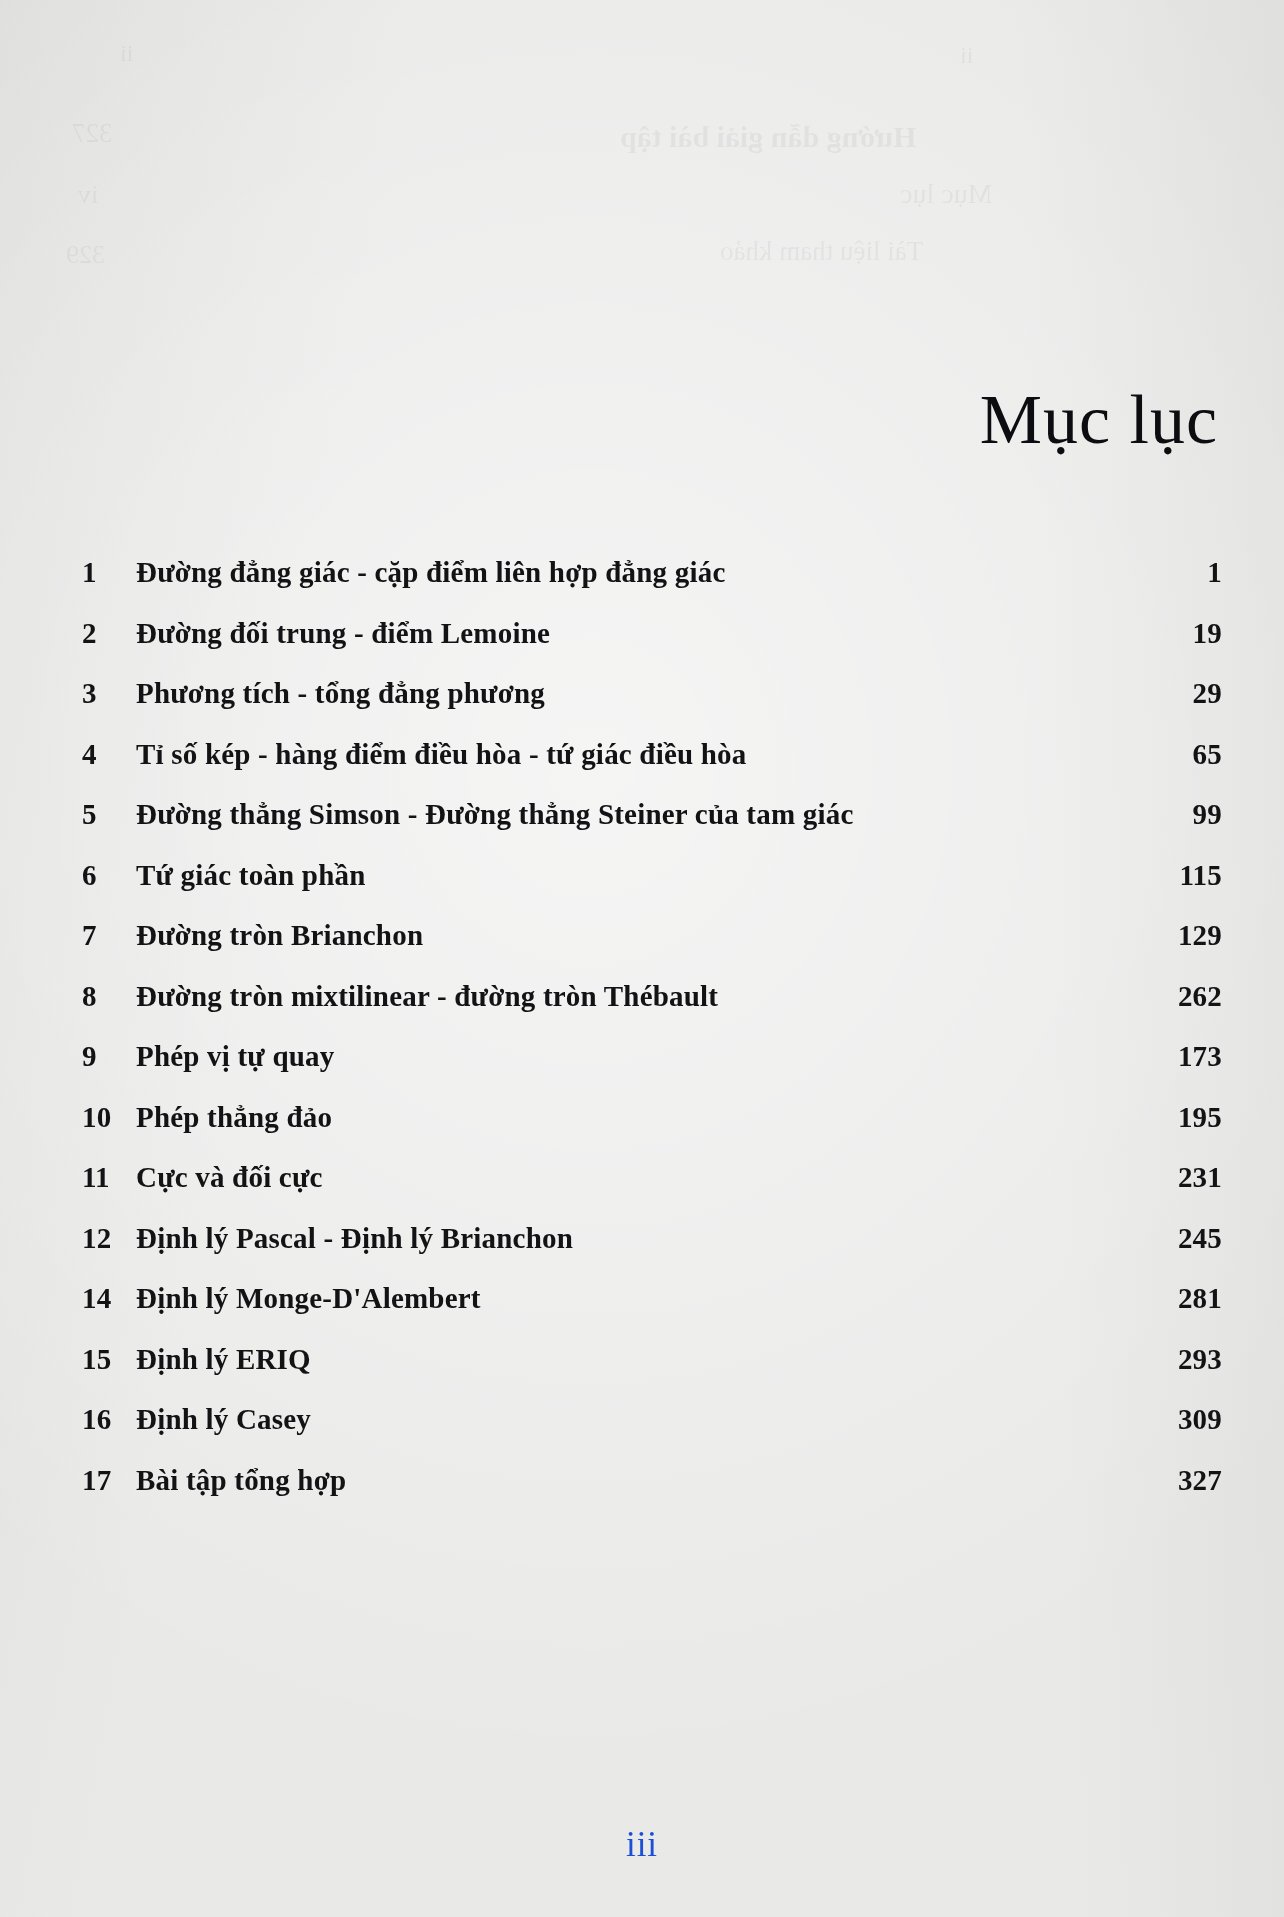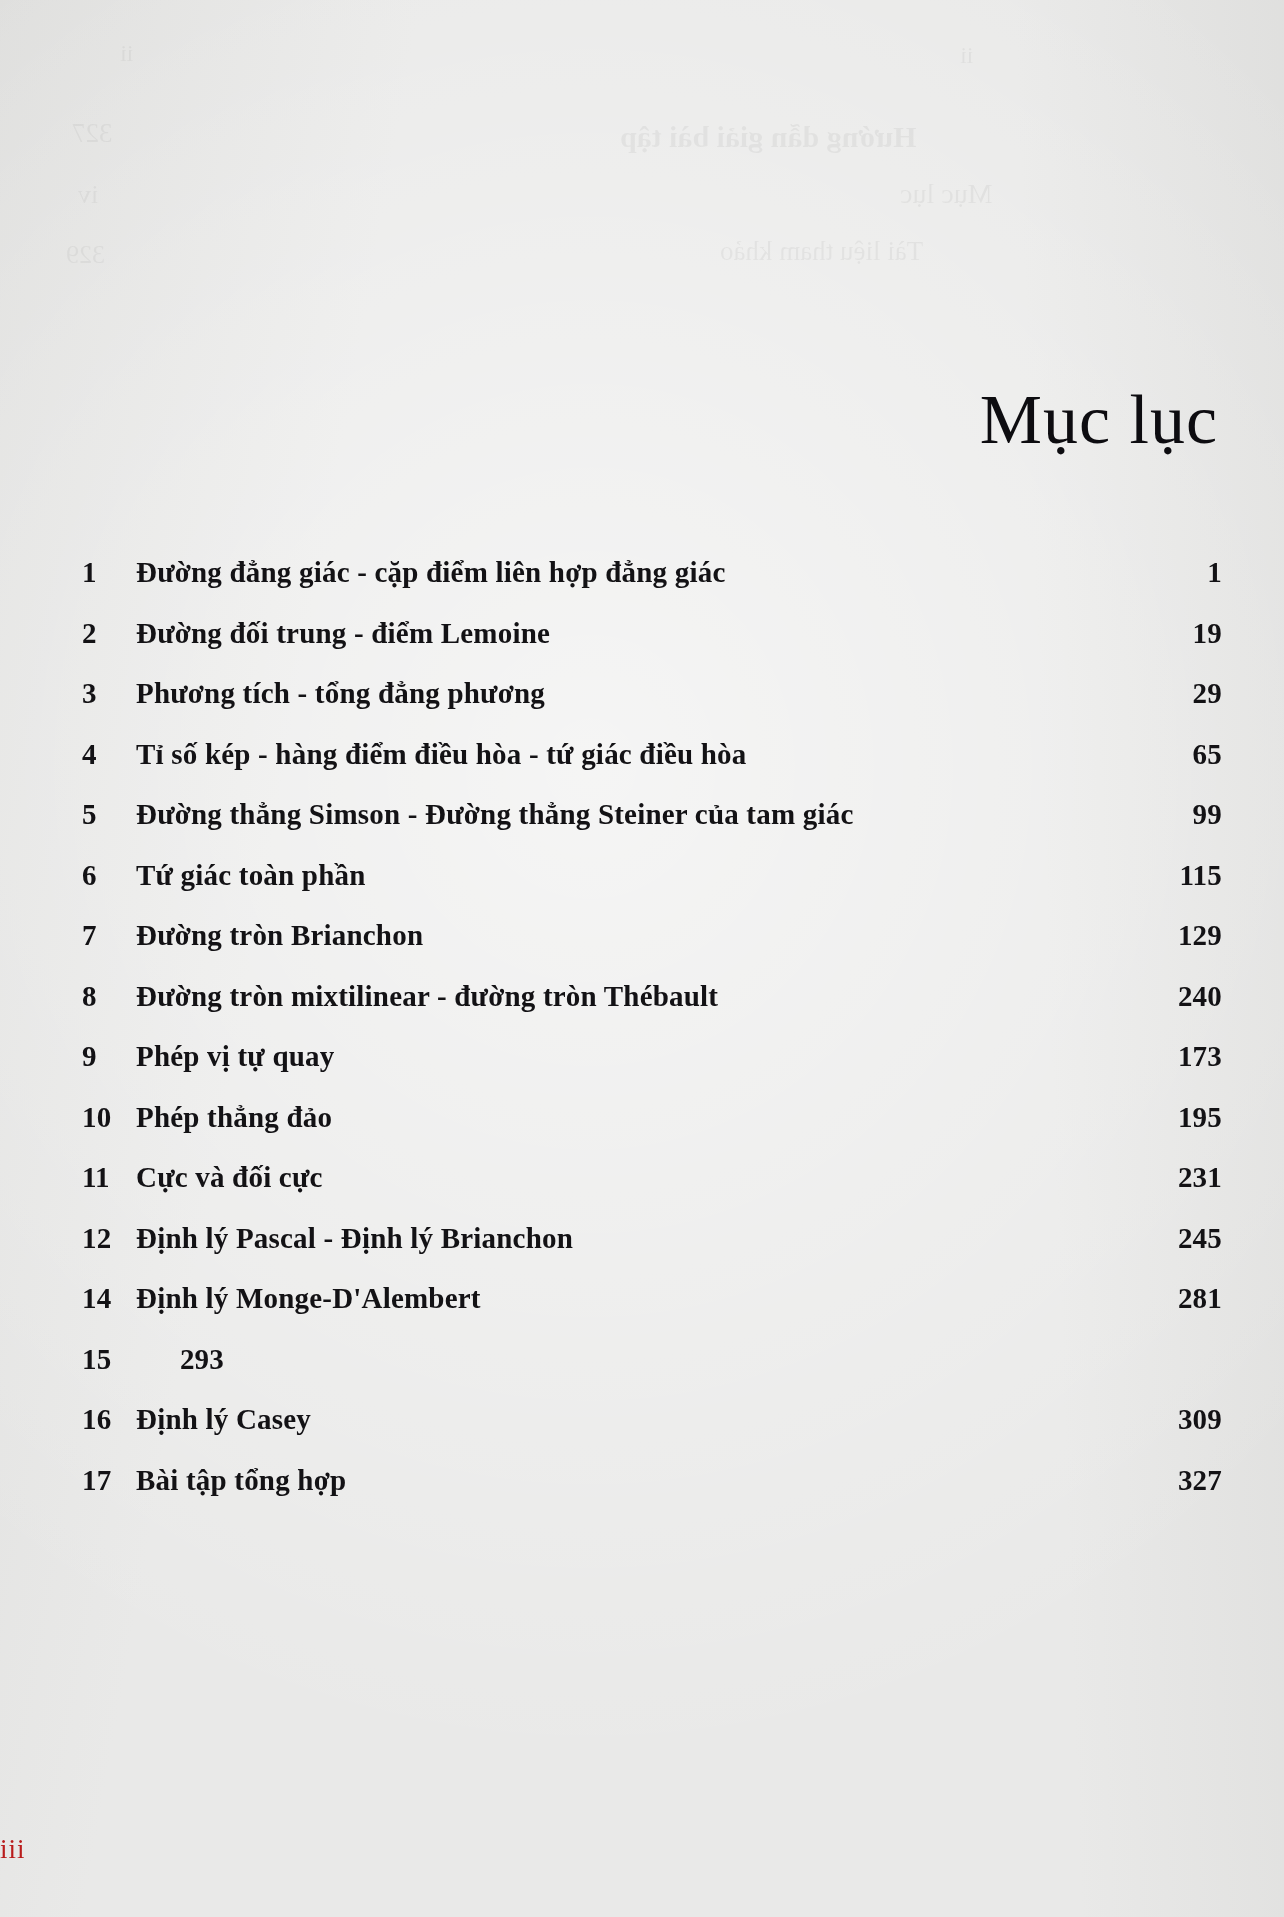--- a/index.html
+++ b/index.html
@@ -103,22 +103,23 @@
     flex: 0 0 88px;
     text-align: right;
     white-space: nowrap;
   }
 
   .folio {
     position: absolute;
     bottom: 52px;
     left: 0;
     right: 0;
-    font-size: 27px;
-    color: #b91c1c;
+    text-align: center;
+    font-size: 35px;
+    color: #1d4ed8;
     letter-spacing: 1px;
   }
 </style>
 </head>
 <body>
 
 <div class="paper-tone"></div>
 
 <div class="bleed-through bt-1">Hướng dẫn giải bài tập</div>
 <div class="bleed-through bt-2">Mục lục</div>
@@ -165,21 +166,21 @@
         <span class="toc-page">115</span>
       </div>
       <div class="toc-entry">
         <span class="toc-num">7</span>
         <span class="toc-label">Đường tròn Brianchon</span>
         <span class="toc-page">129</span>
       </div>
       <div class="toc-entry">
         <span class="toc-num">8</span>
         <span class="toc-label">Đường tròn mixtilinear - đường tròn Thébault</span>
-        <span class="toc-page">240</span>
+        <span class="toc-page">262</span>
       </div>
       <div class="toc-entry">
         <span class="toc-num">9</span>
         <span class="toc-label">Phép vị tự quay</span>
         <span class="toc-page">173</span>
       </div>
       <div class="toc-entry">
         <span class="toc-num">10</span>
         <span class="toc-label">Phép thẳng đảo</span>
         <span class="toc-page">195</span>
@@ -194,20 +195,21 @@
         <span class="toc-label">Định lý Pascal - Định lý Brianchon</span>
         <span class="toc-page">245</span>
       </div>
       <div class="toc-entry">
         <span class="toc-num">14</span>
         <span class="toc-label">Định lý Monge-D'Alembert</span>
         <span class="toc-page">281</span>
       </div>
       <div class="toc-entry">
         <span class="toc-num">15</span>
+        <span class="toc-label">Định lý ERIQ</span>
         <span class="toc-page">293</span>
       </div>
       <div class="toc-entry">
         <span class="toc-num">16</span>
         <span class="toc-label">Định lý Casey</span>
         <span class="toc-page">309</span>
       </div>
       <div class="toc-entry">
         <span class="toc-num">17</span>
         <span class="toc-label">Bài tập tổng hợp</span>

